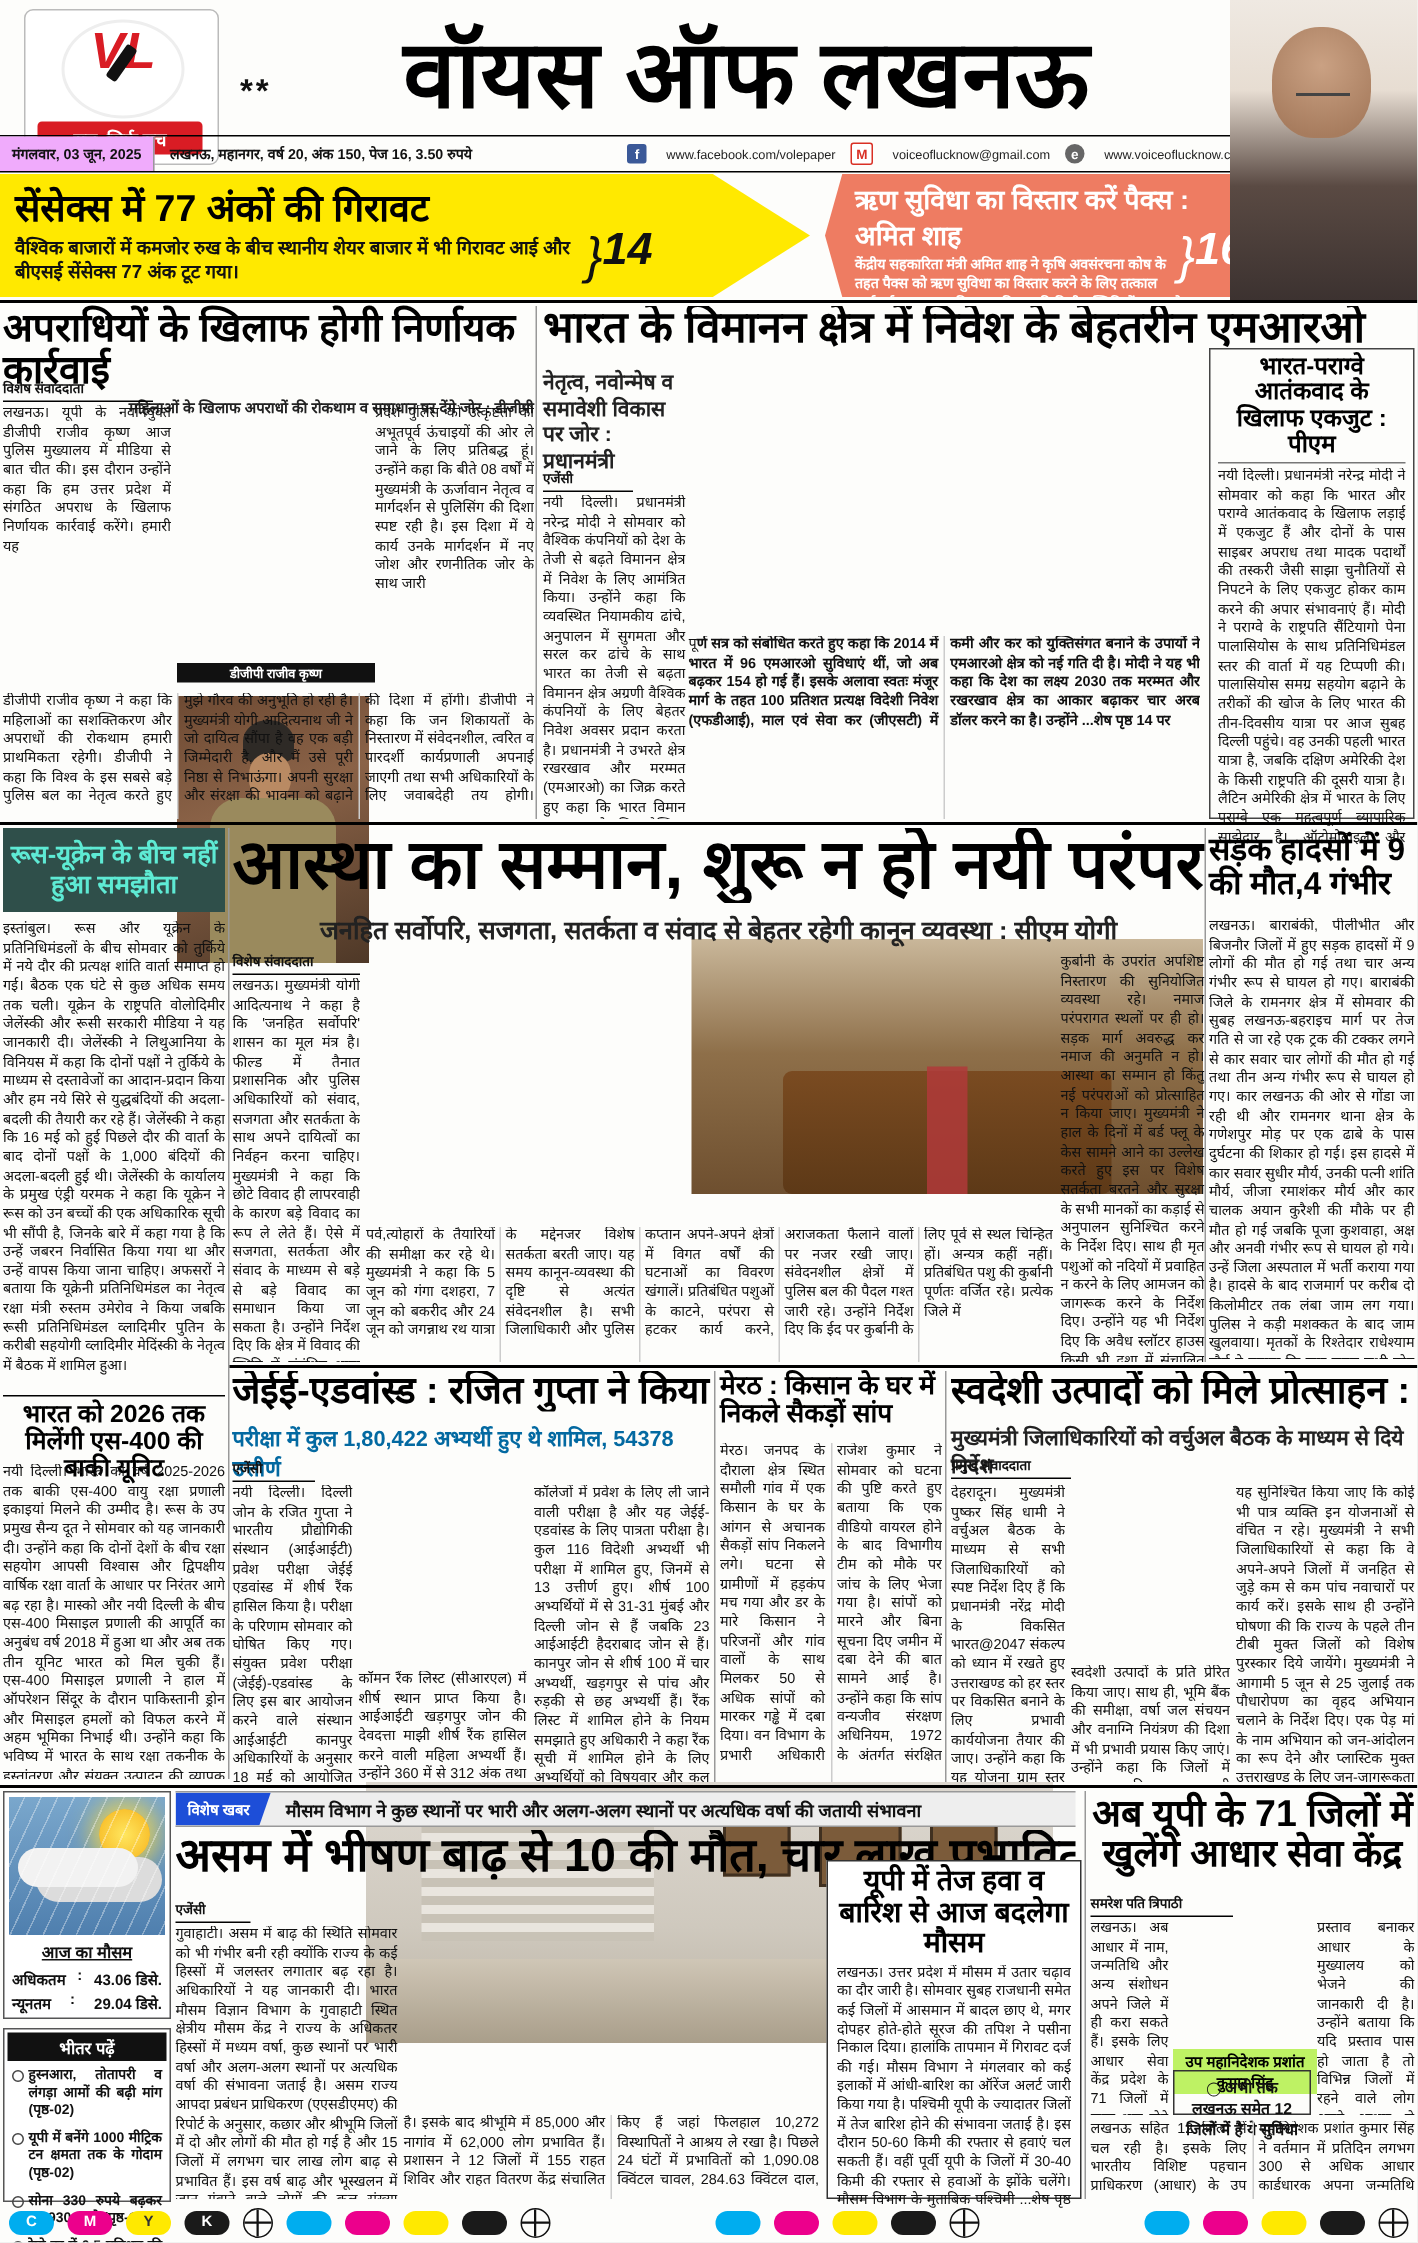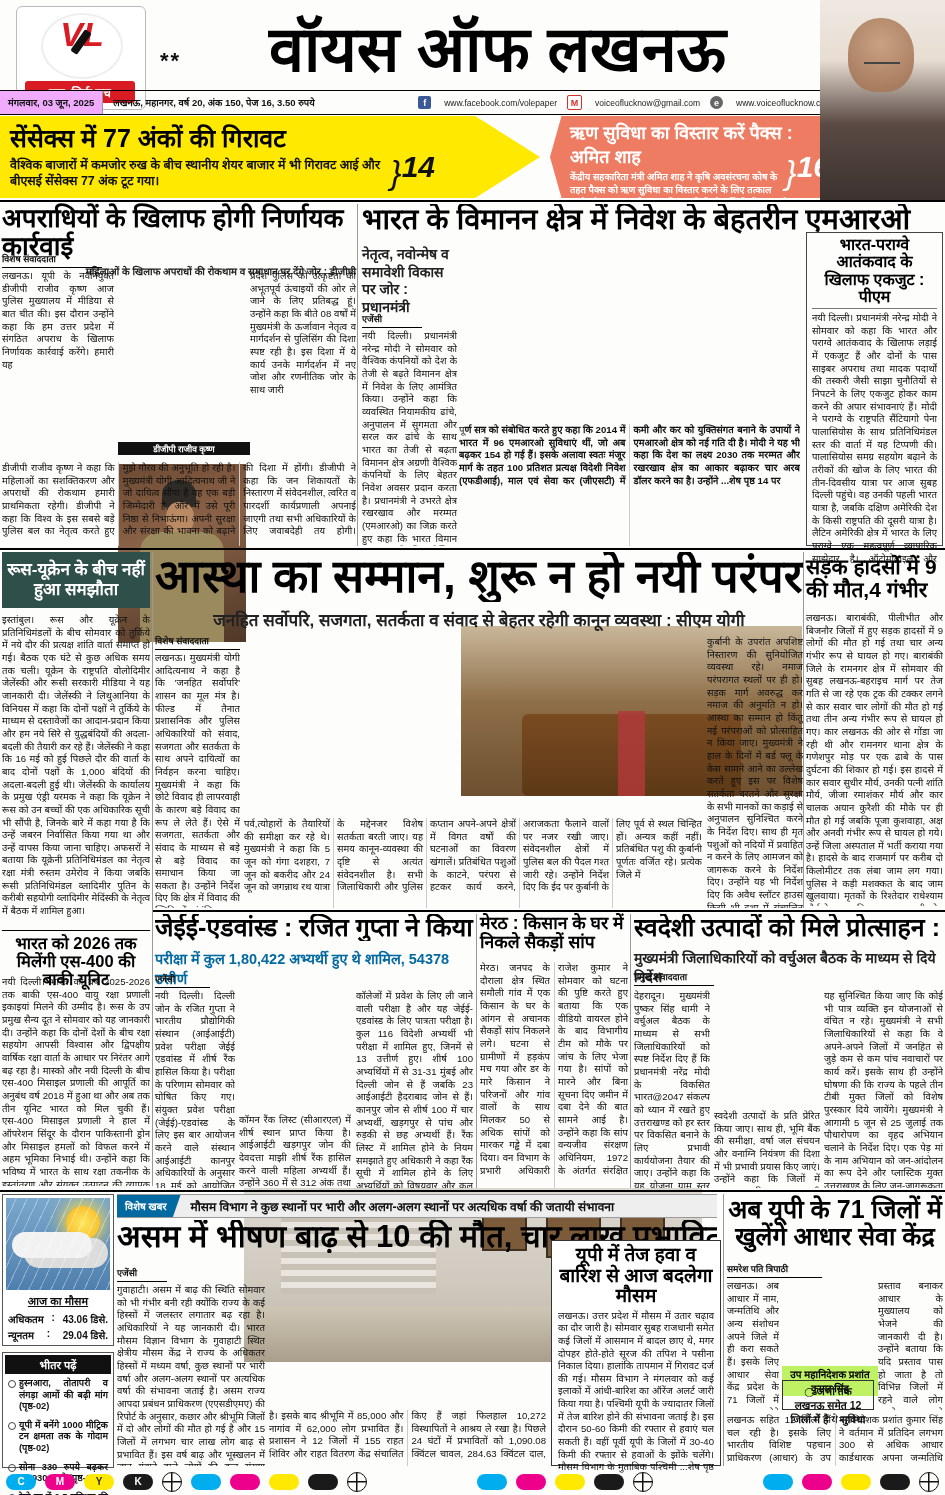--- a/index.html
+++ b/index.html
@@ -64,25 +64,25 @@
   .ph-meet .tbl{position:absolute;left:18%;top:52%;width:64%;height:48%;background:linear-gradient(180deg,#7a4b21,#5d3917);border-radius:6px;}
   .ph-meet .runner{position:absolute;left:46%;top:50%;width:8%;height:50%;background:#b03a3a;opacity:.85;}
   .ph-yogi{background:linear-gradient(180deg,#ddd8d0 0%,#cfc9be 55%,#b9b1a2 100%);}
   .ph-yogi .win{position:absolute;left:8%;top:6%;width:34%;height:55%;background:repeating-linear-gradient(180deg,#e9e5de 0 6px,#c8c2b6 6px 12px);}
   .ph-yogi .desk{position:absolute;left:0;top:68%;width:100%;height:32%;background:linear-gradient(180deg,#cfc6b6,#a99e8a);}
   .ph-yogi .frame{position:absolute;top:8%;width:9%;height:26%;background:#7b5b3a;border:2px solid #403020;}
   
   .pbox{border:1px solid #444;padding:3px 5px;box-sizing:border-box;}
   .pbox .hl{text-align:center;border-bottom:1px solid #777;padding-bottom:3px;margin-bottom:3px;}
   
-  .russia-hl{background:#2f4f4a;color:#ffffff;font-weight:800;font-size:17px;line-height:1.2;
+  .russia-hl{background:#2f4f4a;color:#5eead4;font-weight:800;font-size:17px;line-height:1.2;
              display:flex;align-items:center;justify-content:center;text-align:center;padding:4px;box-sizing:border-box;}
   
   .kicker{display:flex;align-items:center;background:#eeeeee;border-top:1px solid #999;border-bottom:1px solid #999;height:22px;}
-  .kbadge{background:#0369a1;color:#fff;font-size:10px;font-weight:bold;height:100%;display:flex;align-items:center;
+  .kbadge{background:#1d4ed8;color:#fff;font-size:10px;font-weight:bold;height:100%;display:flex;align-items:center;
           padding:0 14px 0 8px;clip-path:polygon(0 0,100% 0,88% 100%,0 100%);}
   .ktext{font-size:12px;font-weight:800;padding-left:10px;}
   
   .wx{border:1.5px solid #555;background:#fff;box-sizing:border-box;padding:3px;}
   .wx-art{position:relative;width:100%;height:92px;background:linear-gradient(180deg,#7aa7cc,#4f7fae);overflow:hidden;}
   .wx-sun{position:absolute;right:10px;top:8px;width:34px;height:34px;border-radius:50%;background:radial-gradient(circle,#ffe65e,#f6b31c);box-shadow:0 0 14px 6px rgba(255,220,60,.7);}
   .wx-cloud{position:absolute;left:6px;top:34px;width:80px;height:26px;background:#f2f2f2;border-radius:20px;box-shadow:14px 8px 0 2px #dcdcdc;}
   .wx-rain{position:absolute;inset:0;background:repeating-linear-gradient(115deg,transparent 0 9px,rgba(255,255,255,.35) 9px 10px);}
   .wx-title{text-align:center;font-weight:800;font-size:11px;text-decoration:underline;margin:3px 0;}
   .wx-row{display:flex;justify-content:space-between;font-size:10px;font-weight:bold;padding:1px 2px;}

